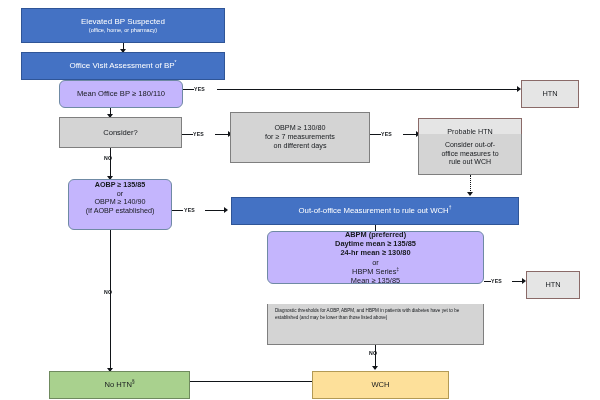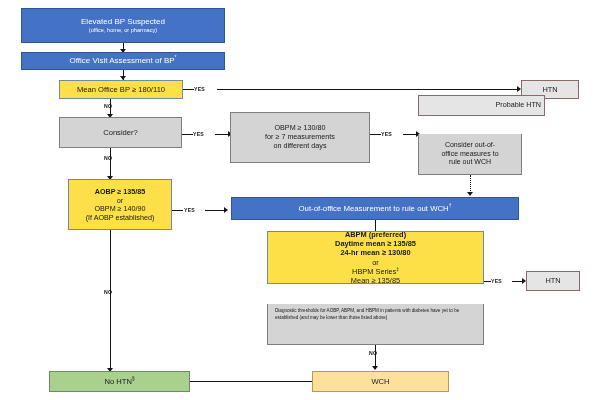--- a/index.html
+++ b/index.html
@@ -26,31 +26,32 @@
     position: absolute;
     box-sizing: border-box;
     border: 1px solid #7f7f7f;
     display: flex;
     flex-direction: column;
     align-items: center;
     justify-content: center;
     text-align: center;
     line-height: 1.22;
     color: #16191d;
-    padding: 6px 3px;
+    padding: 13px 3px;
   }
   .node.darkblue {
     background: #4472c4;
     border-color: #2f5597;
     color: #ffffff;
   }
   .node.lightblue {
-    background: #fde047;
+    background: #c4b5fd;
     border-color: #6f8aa4;
     color: #16191d;
+    border-radius: 6px;
   }
   .node.gray {
     background: #d4d4d4;
     border-color: #7f7f7f;
     color: #16191d;
   }
   .node.pink {
     background: #e5e5e5;
     border-color: #8a6a68;
     color: #16191d;
@@ -210,21 +211,21 @@
   <div class="node gray" style="left:59px; top:117px; width:123px; height:31px; font-size:7.6px;">
     <div>Consider?</div>
   </div>
 
   <div class="node gray" style="left:230px; top:112px; width:140px; height:51px; font-size:7.2px;">
     <div>OBPM ≥ 130/80</div>
     <div>for ≥ 7 measurements</div>
     <div>on different days</div>
   </div>
 
-  <div class="node pink" style="left:418px; top:95px; width:127px; height:21px; font-size:7.2px;align-items:flex-end;">
+  <div class="node pink" style="left:418px; top:118px; width:104px; height:21px; font-size:7.2px;">
     <div>Probable HTN</div>
   </div>
 
   <div class="node gray" style="left:418px; top:134px; width:104px; height:41px; font-size:7px; border-top:none;">
     <div>Consider out-of-</div>
     <div>office measures to</div>
     <div>rule out WCH</div>
   </div>
 
   <div class="node lightblue" style="left:68px; top:179px; width:104px; height:51px; font-size:7.2px;justify-content:flex-end;">

